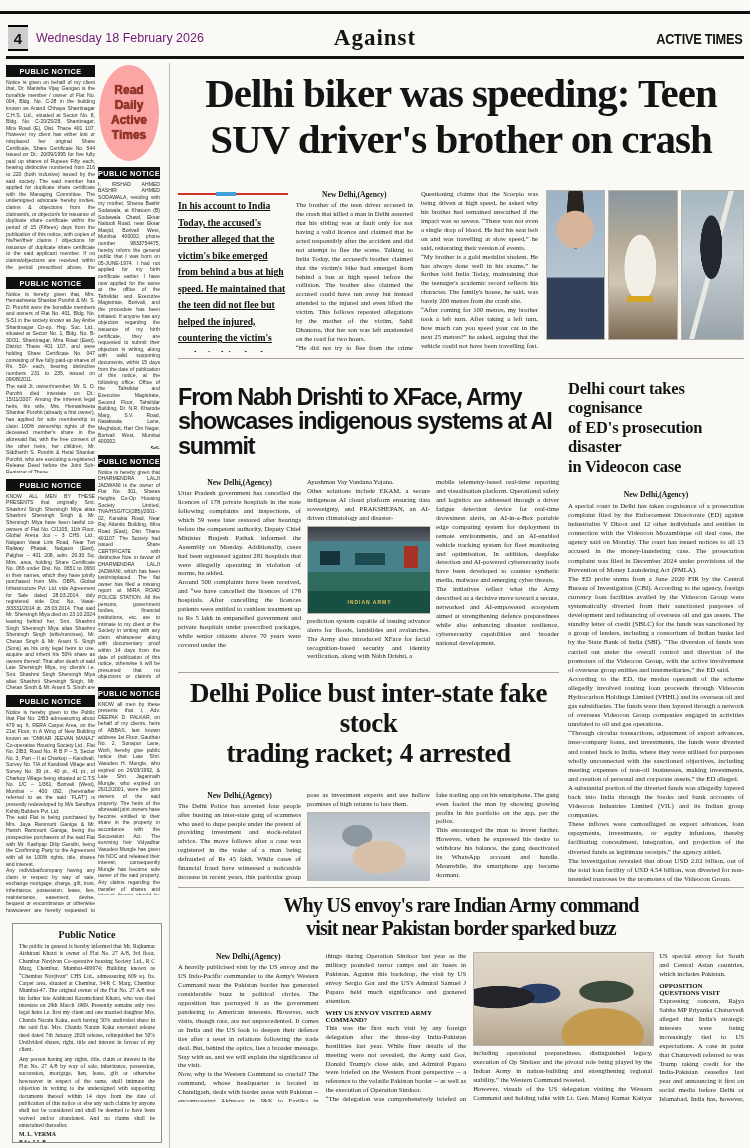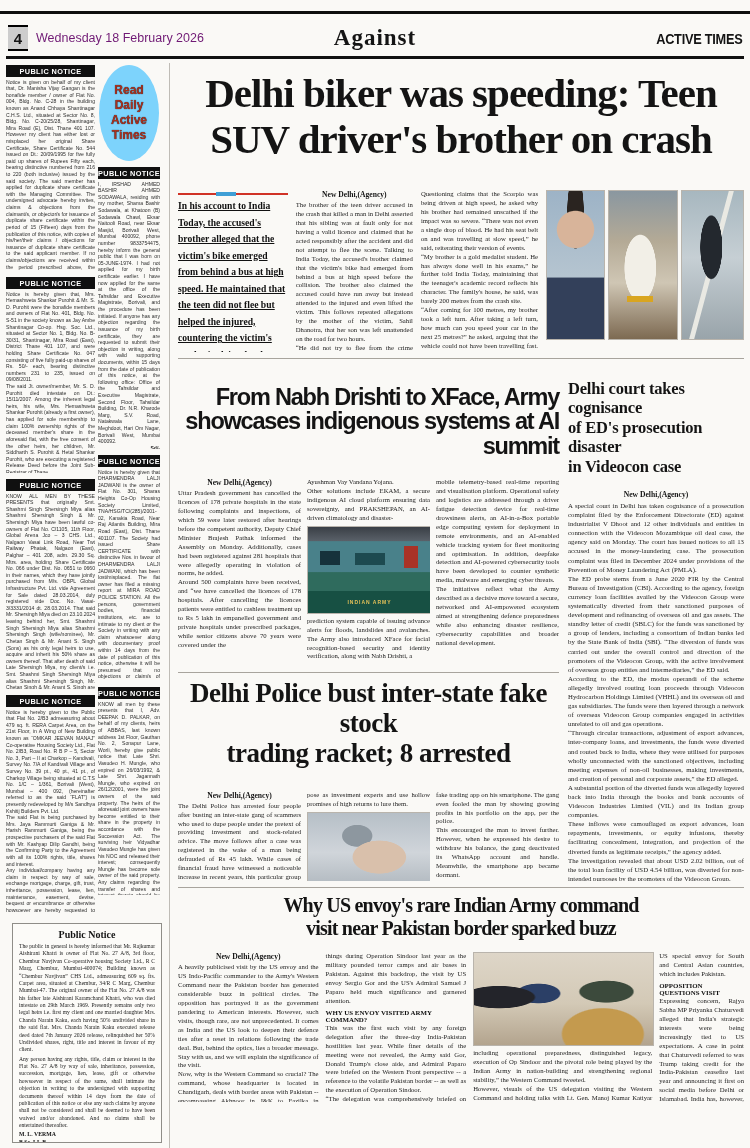--- a/index.html
+++ b/index.html
@@ -29,21 +29,21 @@
   .railB { width:62px; }
 
   .notice { margin-bottom:6px; overflow:hidden; }
   .notice-head { background:#101010; color:#fff; font-family:"Liberation Sans", sans-serif; font-weight:bold;
     font-size:7.3px; text-align:center; padding:1.5px 0; letter-spacing:.4px; }
   .notice-body { font-family:"Liberation Sans", sans-serif; font-size:5.1px; line-height:1.3; text-align:justify;
     white-space:pre-line; color:#2c2c2c; padding-top:1.5px; }
   .notice-foot { font-family:"Liberation Sans", sans-serif; font-weight:bold; font-size:5.1px; line-height:1.3;
     text-align:right; white-space:pre-line; color:#1c1c1c; }
 
-  .promo { width:60px; height:96px; border-radius:50%; background:#7dd3fc; margin:0 auto 6px auto;
+  .promo { width:60px; height:96px; border-radius:50%; background:#fca5a5; margin:0 auto 6px auto;
     display:flex; align-items:center; justify-content:center; text-align:center; }
   .promo-text { font-family:"Liberation Sans", sans-serif; font-weight:bold; font-size:12px; line-height:1.25;
     color:#a9311f; white-space:pre-line; text-shadow:0 0 1px #000; }
 
   .verma { border:1px solid #8f8d88; background:#fcfbf8; margin:4px 4px 0 6px; padding:5px 6px; overflow:hidden; height:208px; }
   .verma-title { text-align:center; font-weight:bold; font-size:10px; margin-bottom:3px; }
   .verma-body { font-size:5.6px; line-height:1.32; text-align:justify; white-space:pre-line; color:#222; }
   .verma-sign { font-size:5.8px; font-weight:bold; line-height:1.35; white-space:pre-line; margin-top:2px; }
 
   
@@ -78,21 +78,21 @@
       linear-gradient(105deg, rgba(0,0,0,0) 46%, #e9e9e3 47% 51%, rgba(0,0,0,0) 52%),
       linear-gradient(180deg, #a7b7bf 0%, #c6cfd4 45%, #99a4aa 100%); }
 
   .hr { height:1px; background:#a8a49d; margin:6px 0; }
 
   .band { display:flex; gap:9px; height:516px; overflow:hidden; }
   .band-left { width:381px; }
   .videocon { width:186px; overflow:hidden; }
 
   .army-headline { font-family:"Liberation Sans", sans-serif; font-weight:bold; font-size:23.5px; line-height:1.05;
-    text-align:right; letter-spacing:-1.2px; white-space:pre-line; }
+    text-align:left; letter-spacing:-1.2px; white-space:pre-line; }
   .cols3 { display:flex; gap:6px; margin-top:4px; }
   .col3 { width:123px; overflow:hidden; }
   .army-cols { height:188px; }
   .army-photo { width:100%; height:86px; margin:3px 0; border:1px solid #b9b4ac; position:relative;
     background:
       linear-gradient(#a93226 0 0) 88% 30% / 14px 22px no-repeat,
       linear-gradient(#16323b 0 0) 12% 34% / 20px 14px no-repeat,
       linear-gradient(#1d4a50 0 0) 50% 36% / 30px 12px no-repeat,
       linear-gradient(180deg, #3a3f46 0%, #596068 16%, #49818a 17% 52%, #2f6b5d 53% 74%, #175043 75% 100%); }
   .army-photo-label { position:absolute; bottom:8px; left:0; right:0; text-align:center;
@@ -275,21 +275,21 @@
                 <div class="bt">mobile telemetry-based real-time reporting and visualisation platform. Operational safety and logistics are addressed through a driver fatigue detection device for real-time drowsiness alerts, an AI-in-a-Box portable edge computing system for deployment in remote environments, and an AI-enabled vehicle tracking system for fleet monitoring and optimisation. In addition, deepfake detection and AI-powered cybersecurity tools have been developed to counter synthetic media, malware and emerging cyber threats.
 The initiatives reflect what the Army described as a decisive move toward a secure, networked and AI-empowered ecosystem aimed at strengthening defence preparedness while also enhancing disaster resilience, cybersecurity capabilities and broader national development.</div>
               </div>
             </div>
           </article>
 
           <div class="hr"></div>
 
           <article>
             <h2 class="police-headline">Delhi Police bust inter-state fake stock
-trading racket; 8 arrested</h2>
+trading racket; 4 arrested</h2>
             <div class="cols3 police-cols">
               <div class="col3">
                 <div class="dateline">New Delhi,(Agency)</div>
                 <div class="bt">The Delhi Police has arrested four people after busting an inter-state gang of scammers who used to dupe people under the pretext of providing investment and stock-related advice. The move follows after a case was registered in the wake of a man being defrauded of Rs 45 lakh. While cases of financial fraud have witnessed a noticeable increase in recent years, this particular group allegedly employed highly technical tactics to accomplish its sinister goals. Besides the arrests, a woman has also been 'bound down', which refers to being mandated to appear before the police whenever summoned.</div>
 
               </div>
               <div class="col3">
                 <div class="bt">pose as investment experts and use hollow promises of high returns to lure them.</div>
                 <div class="cuffs-photo"></div>
 

